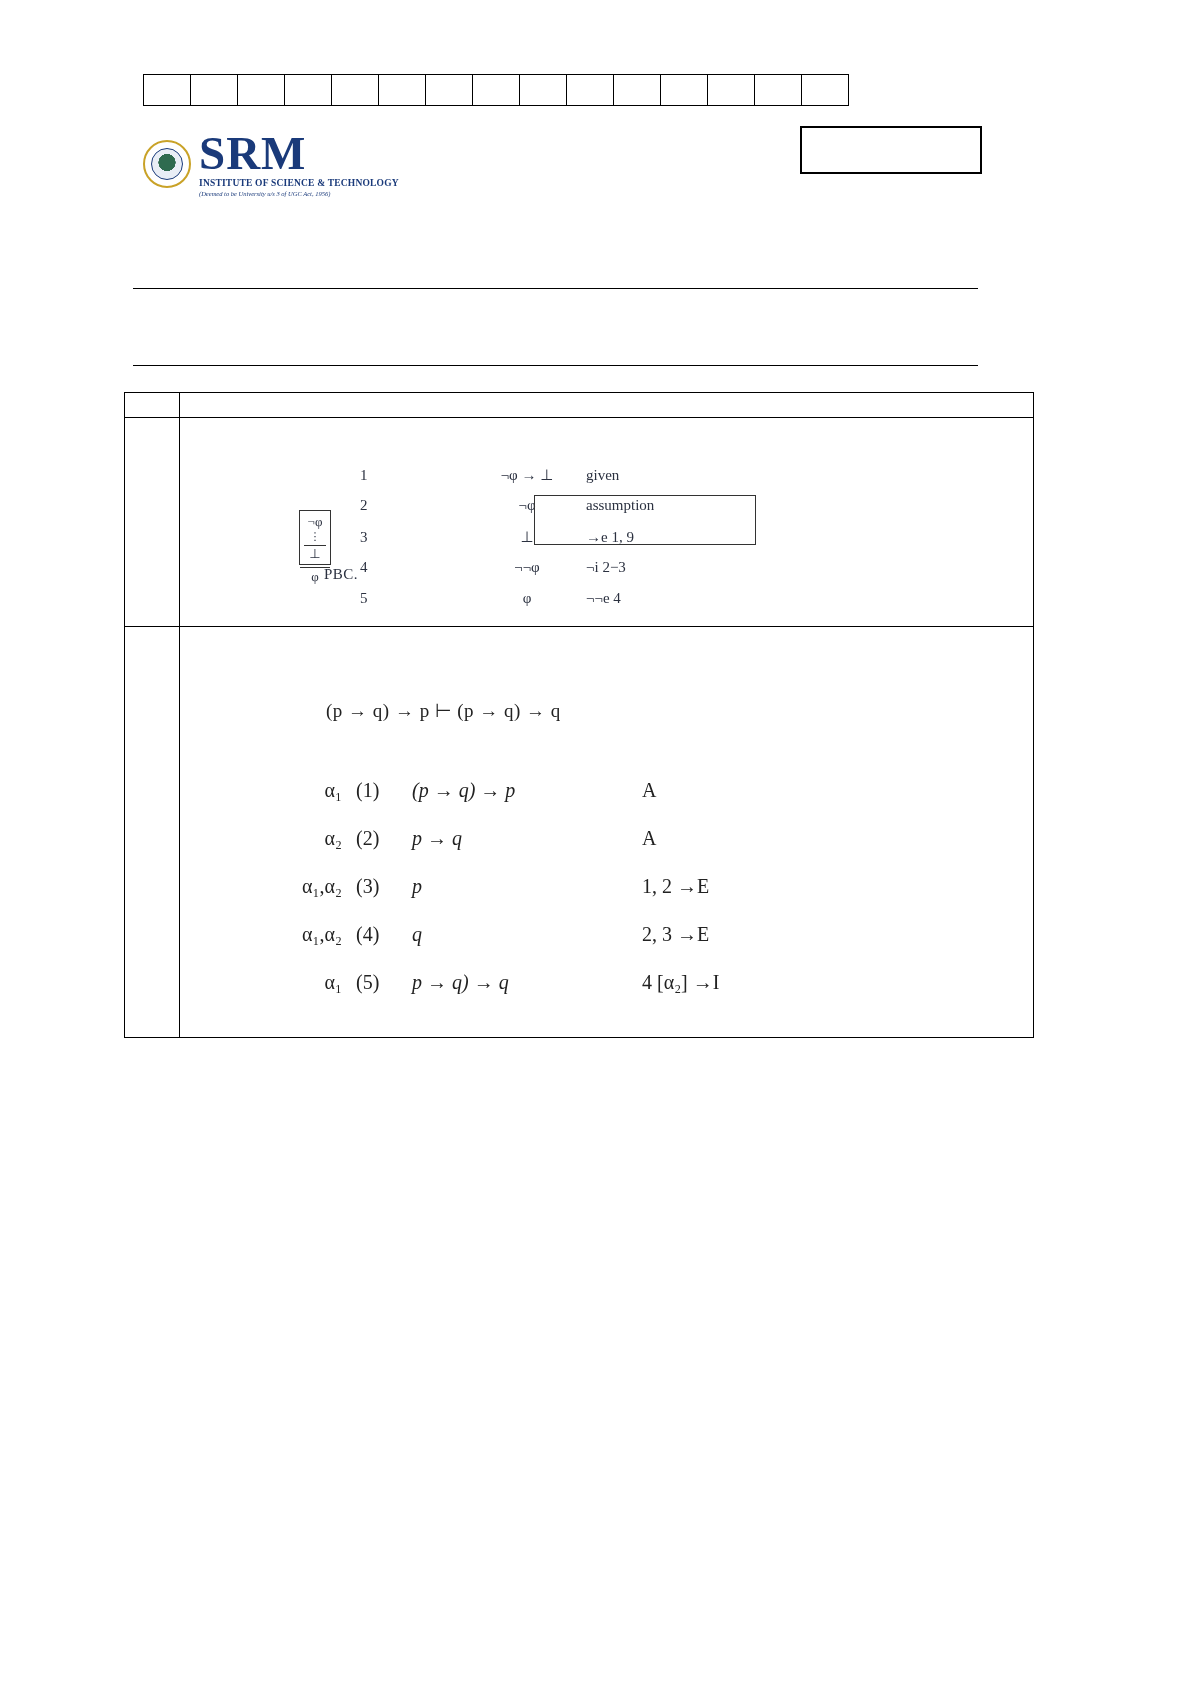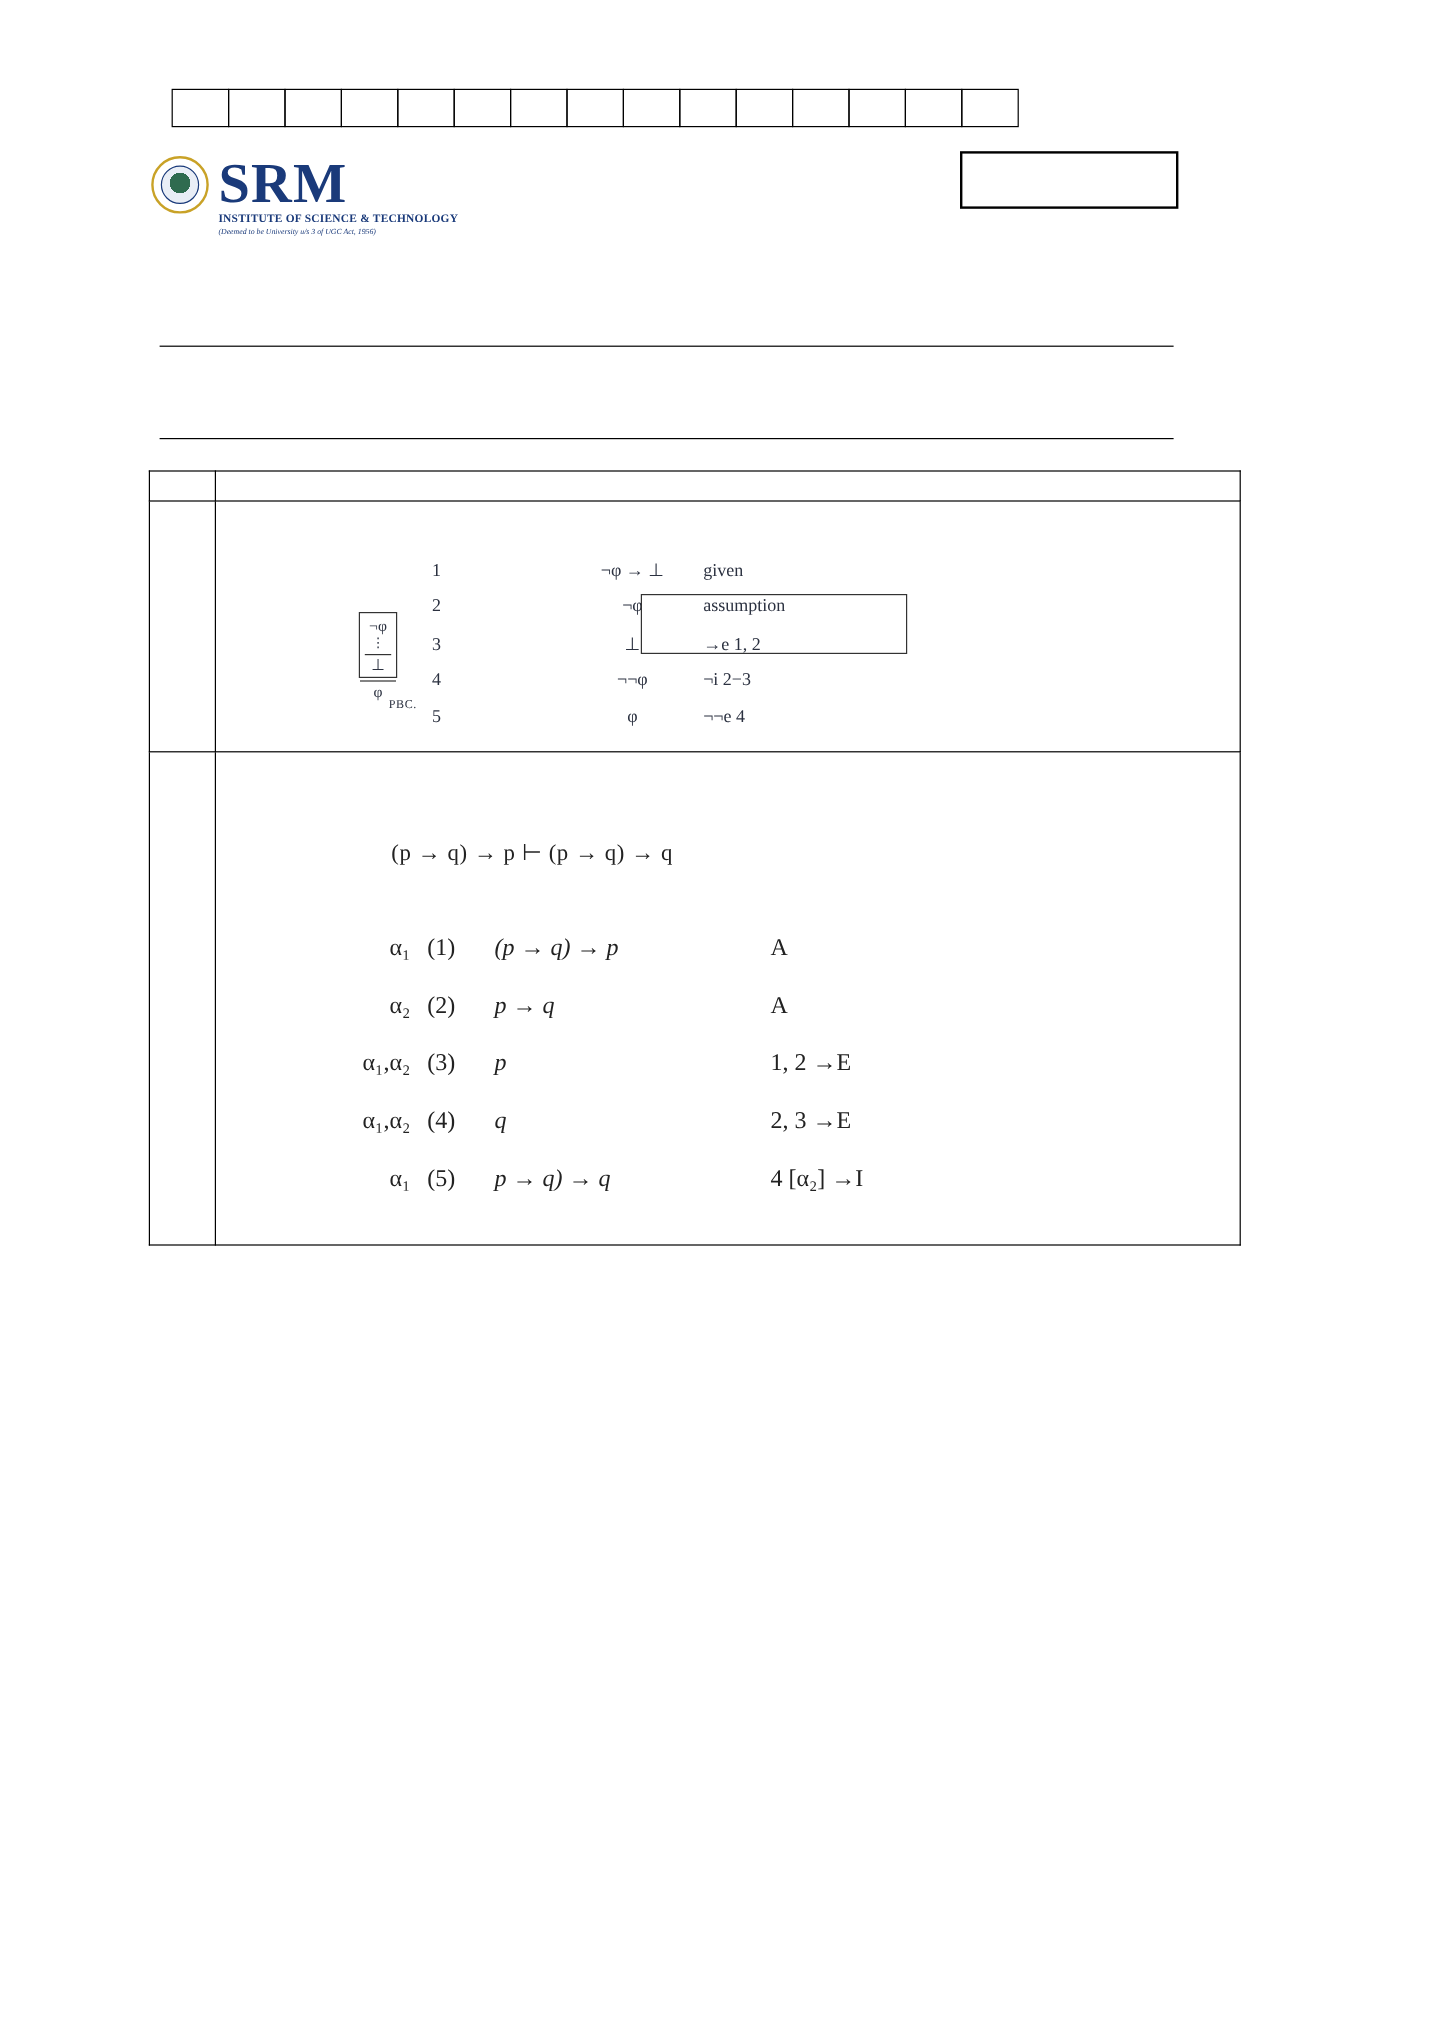--- a/index.html
+++ b/index.html
@@ -27,24 +27,24 @@
     width: 48px;
     height: 32px;
     border: 1px solid #000;
     margin-right: -1px;
     box-sizing: border-box;
   }
 
   
   .logo-wrap {
     position: absolute;
-    left: 126px;
+    left: 143px;
     top: 130px;
     display: flex;
-    align-items: flex-start;
+    align-items: center;
   }
   .logo-emblem {
     width: 44px;
     height: 44px;
     border-radius: 50%;
     border: 2px solid #c9a227;
     background: #ffffff;
     position: relative;
     flex: none;
     overflow: hidden;
@@ -163,22 +163,22 @@
     width: 30px;
     margin: 2px auto 0 auto;
     border-top: 1px solid #333;
     padding-top: 1px;
     font-size: 13px;
     position: relative;
   }
   .pbc-label {
     position: absolute;
     left: 44px;
-    top: 72px;
-    font-size: 10px;
+    top: 56px;
+    font-size: 15px;
     letter-spacing: 0.5px;
   }
 
   .proof-lines {
     position: absolute;
     left: 180px;
     top: 48px;
     font-size: 15px;
   }
   .pline {
@@ -311,21 +311,21 @@
             <span class="pl-rule">given</span>
           </div>
           <div class="pline">
             <span class="pl-no">2</span>
             <span class="pl-formula">¬φ</span>
             <span class="pl-rule">assumption</span>
           </div>
           <div class="pline">
             <span class="pl-no">3</span>
             <span class="pl-formula">⊥</span>
-            <span class="pl-rule">→e 1, 2</span>
+            <span class="pl-rule">→e 1, 9</span>
           </div>
           <div class="pline">
             <span class="pl-no">4</span>
             <span class="pl-formula">¬¬φ</span>
             <span class="pl-rule">¬i 2−3</span>
           </div>
           <div class="pline">
             <span class="pl-no">5</span>
             <span class="pl-formula">φ</span>
             <span class="pl-rule">¬¬e 4</span>

